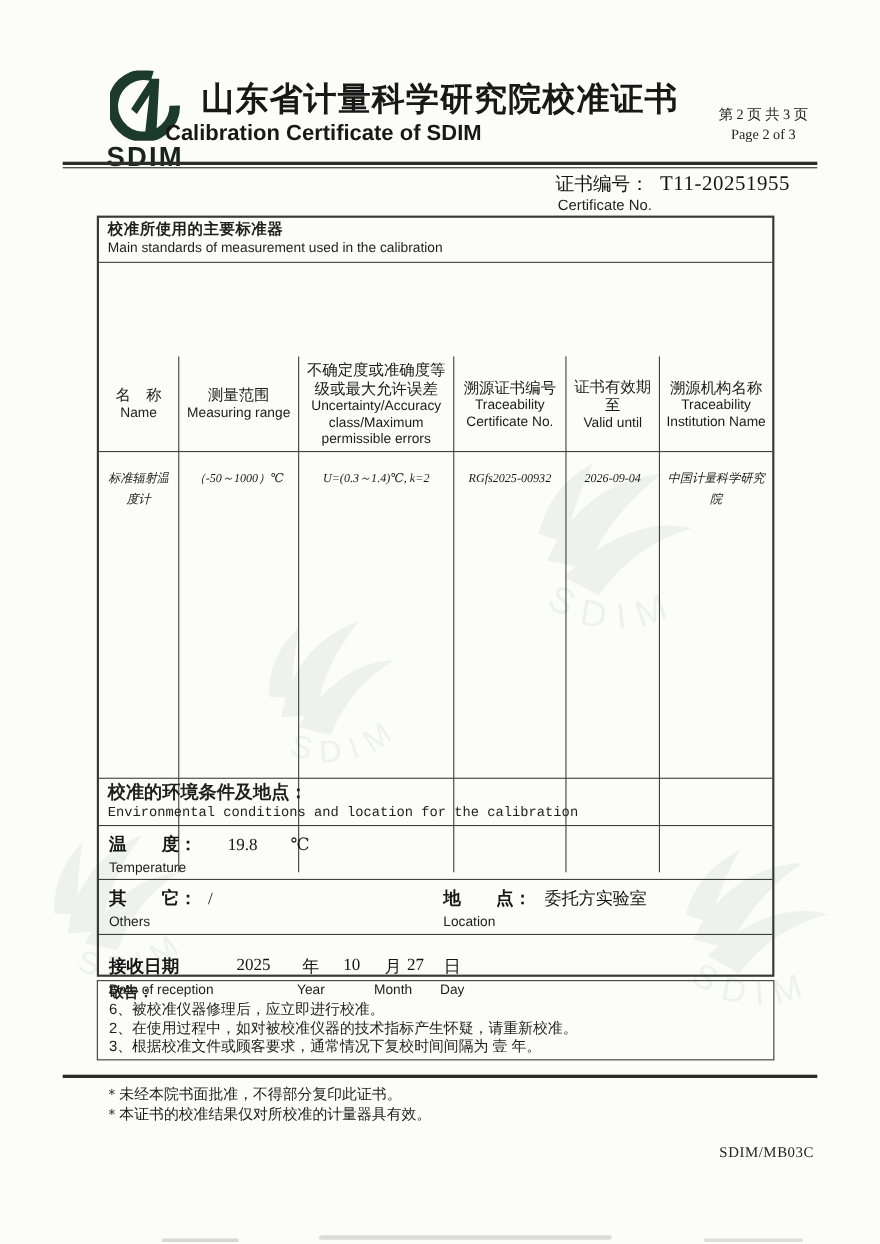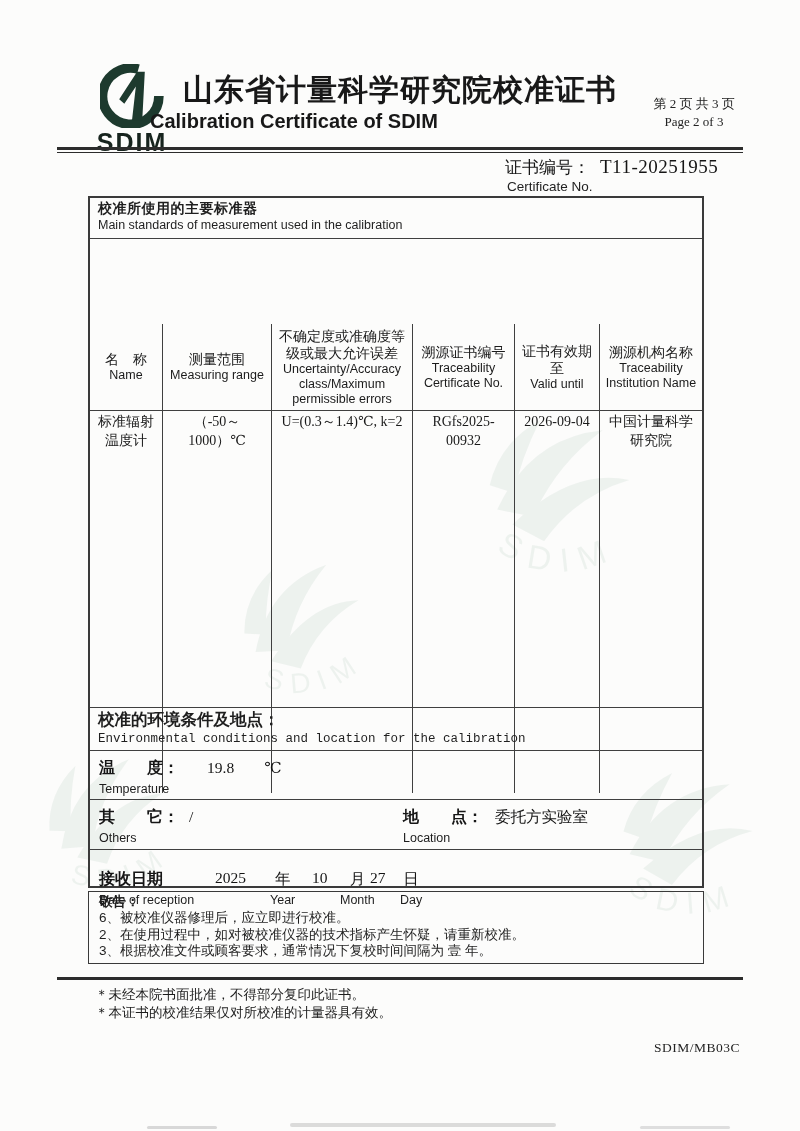--- a/index.html
+++ b/index.html
@@ -39,21 +39,21 @@
   .grid{position:absolute;left:0;width:100%;display:grid;
     grid-template-columns:73px 109px 141px 102px 85px auto;box-sizing:border-box;}
   .grid > div{border-right:1px solid #3f3f3f;box-sizing:border-box;
     text-align:center;overflow:hidden;}
   .grid > div:last-child{border-right:none;}
   .hdr{top:126px;height:86px;}
   .hdr > div{display:flex;flex-direction:column;justify-content:center;align-items:center;padding:1px 3px;}
   .hdr .cn{font-size:14px;line-height:17px;font-family:"Liberation Sans","DejaVu Sans",sans-serif;color:#1b1b1b;}
   .hdr .en{font-size:12.5px;line-height:15px;font-family:"Liberation Sans","DejaVu Sans",sans-serif;color:#1b1b1b;}
   .dat{top:212px;height:383px;}
-  .dat > div{padding:2px 6px 0 6px;font-size:14px;line-height:19px;color:#191919;}
+  .dat > div{padding:16px 6px 0 6px;font-size:11px;line-height:19px;color:#191919;font-style:italic;}
 
   
   .env-title{position:absolute;left:0;top:509px;width:100%;height:43px;box-sizing:border-box;padding:2px 0 0 8px;}
   .env-title .cn{font-size:16.5px;font-weight:bold;font-family:"Liberation Sans","DejaVu Sans",sans-serif;}
   .env-title .en{font-size:12.5px;font-family:Liberation Mono, monospace;margin-top:1px;}
   .env-row{position:absolute;left:0;width:100%;box-sizing:border-box;}
   .lblcn{font-size:16px;font-weight:bold;font-family:"Liberation Sans","DejaVu Sans",sans-serif;color:#161616;}
   .lblen{font-size:12.5px;font-family:"Liberation Sans","DejaVu Sans",sans-serif;color:#1d1d1d;}
   .val15{font-size:15.5px;font-family:"Liberation Serif","DejaVu Serif",serif;color:#141414;}
   .valcn{font-size:15.5px;color:#141414;}

